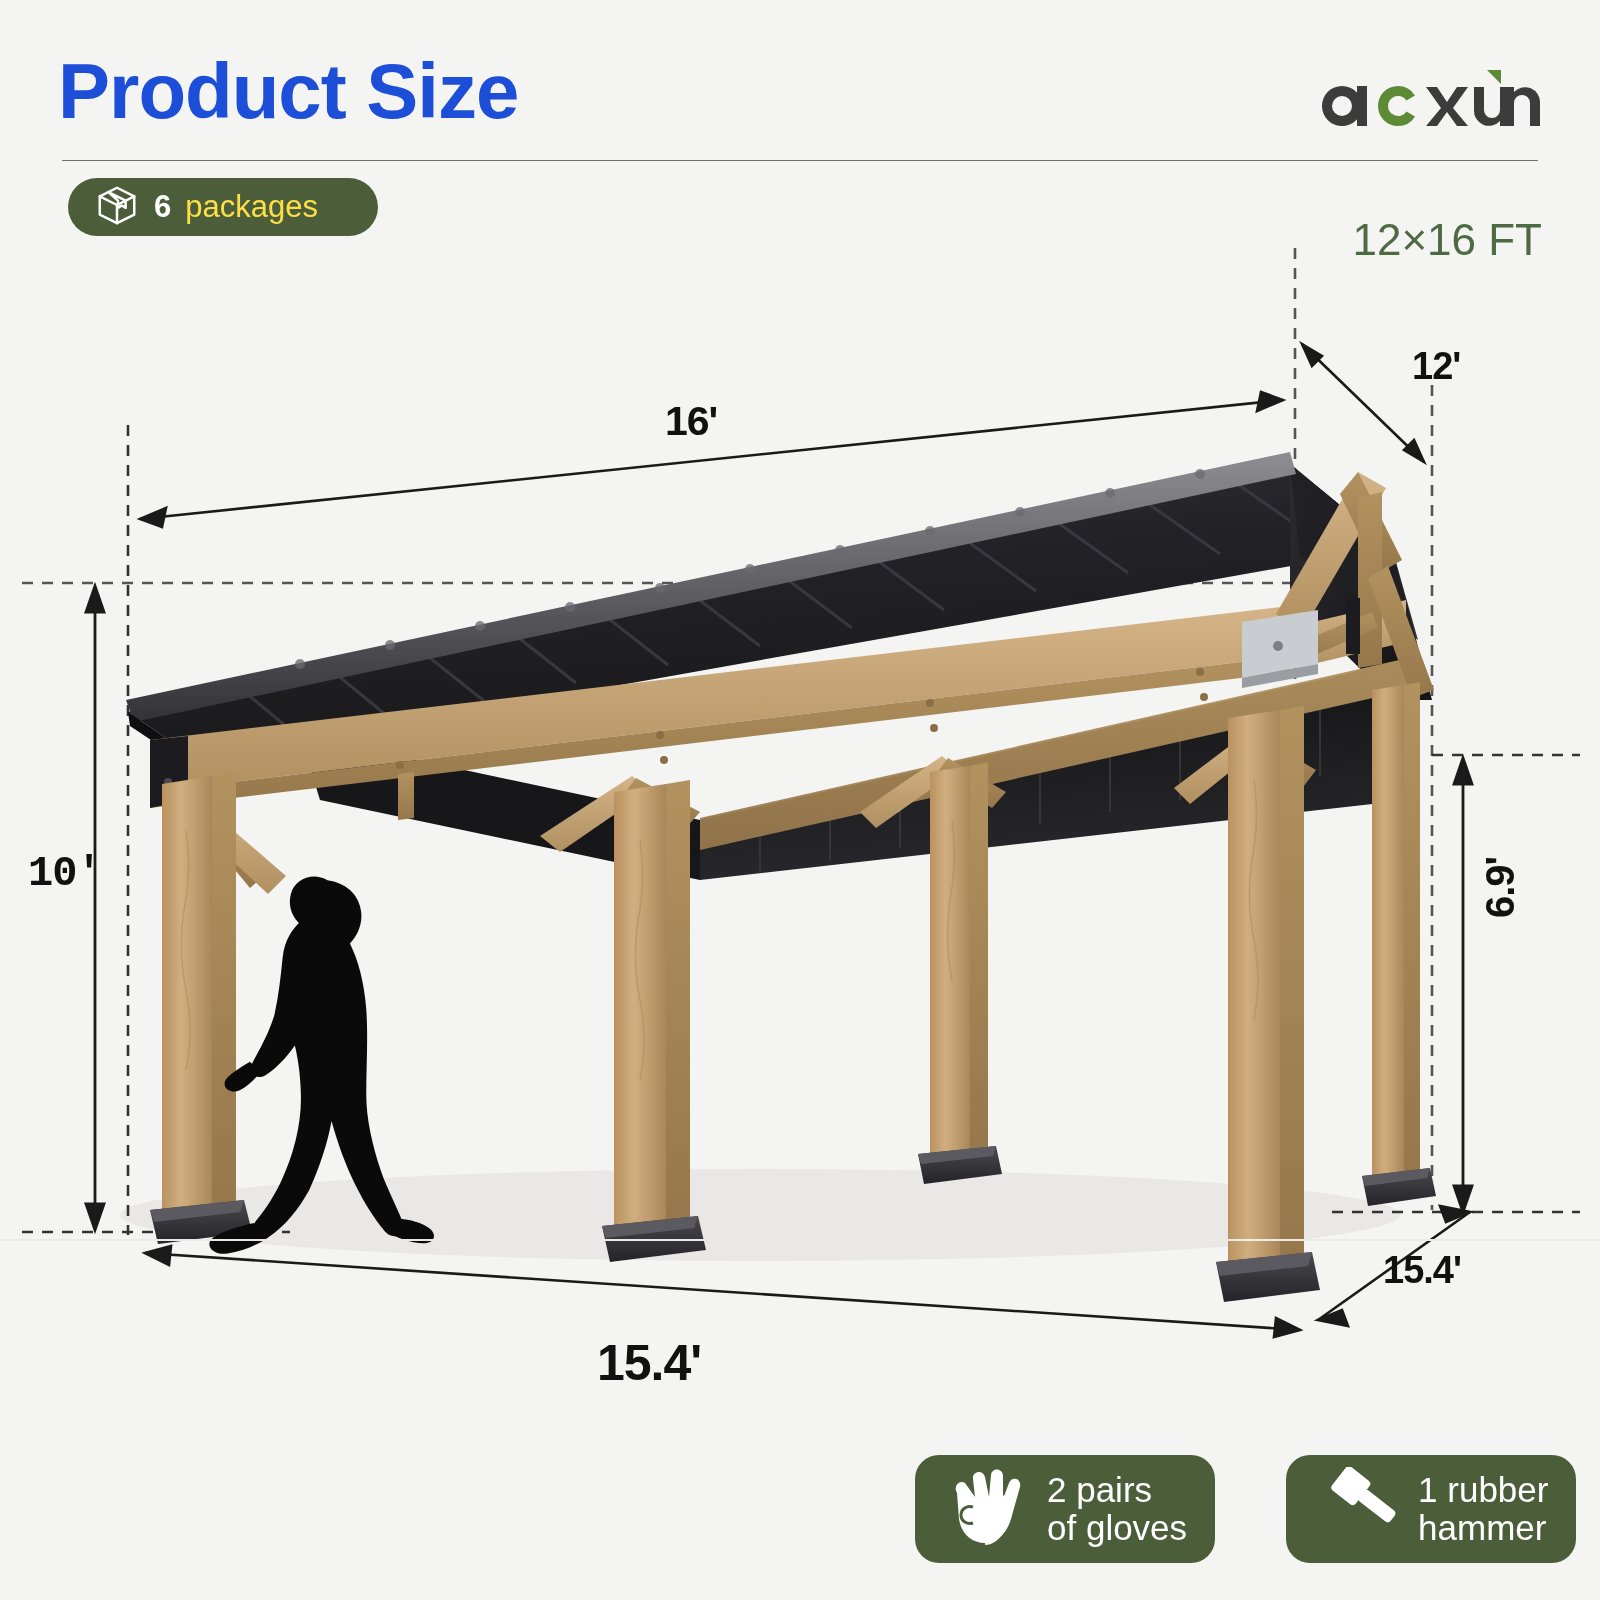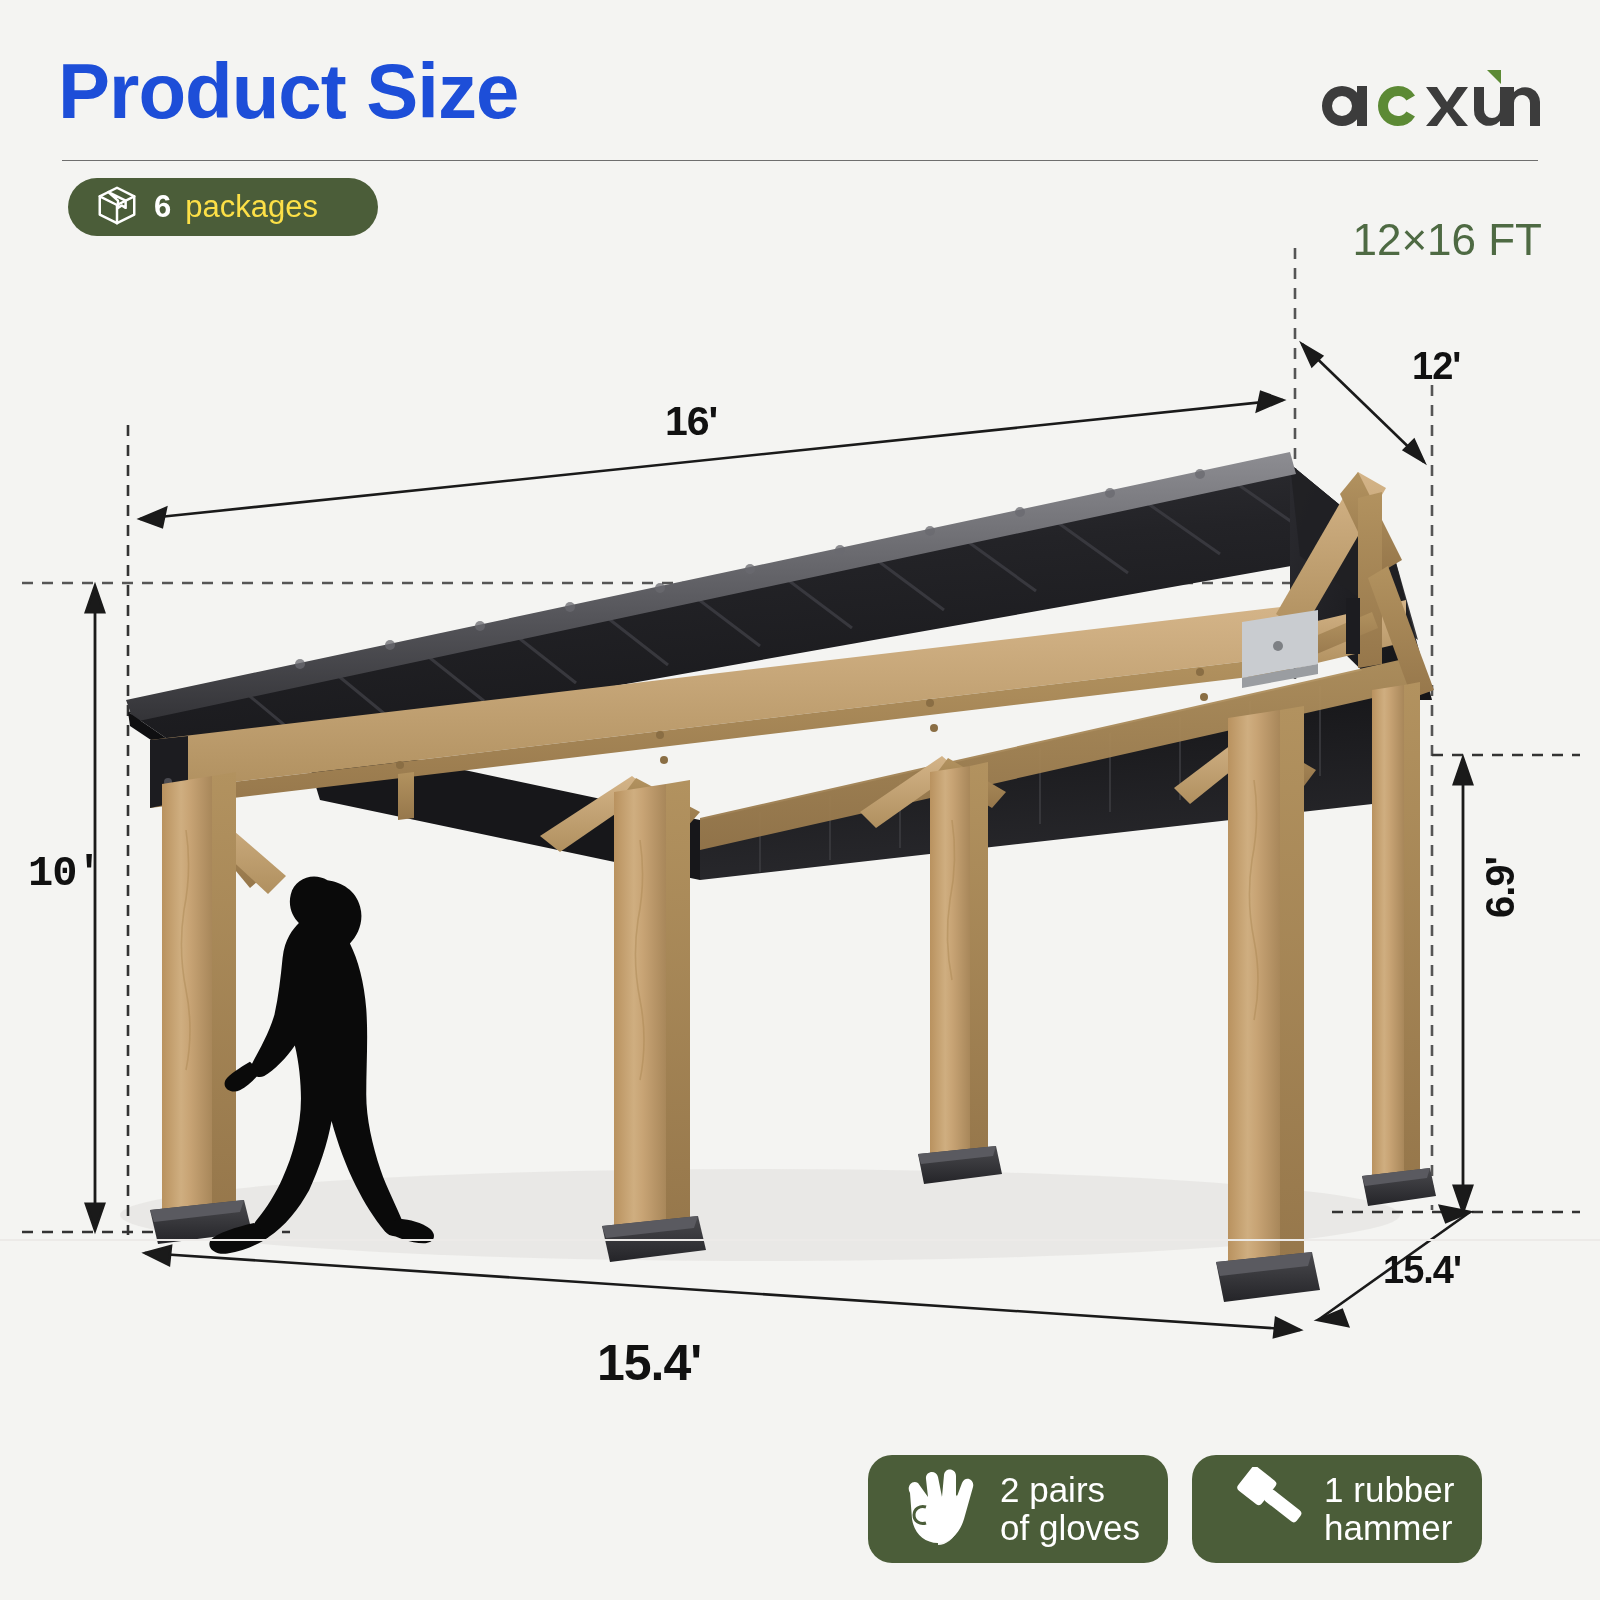--- a/index.html
+++ b/index.html
@@ -60,21 +60,21 @@
   .dim-105{left:1383px;top:1249px;font-size:38px;}
 
   
   .badges{
     position:absolute;left:868px;top:1455px;
     display:flex;gap:24px;
   }
   .badge{
     height:108px;background:#4b5d39;border-radius:24px;
     display:flex;align-items:center;gap:18px;
-    padding:0 28px;box-sizing:border-box;
+    padding:0 28px;box-sizing:border-box;margin-left:47px;
   }
   .badge-text{
     color:#fff;font-size:35px;line-height:1.08;white-space:pre-line;
   }
 </style>
 </head>
 <body>
 
 <div class="page">
 

